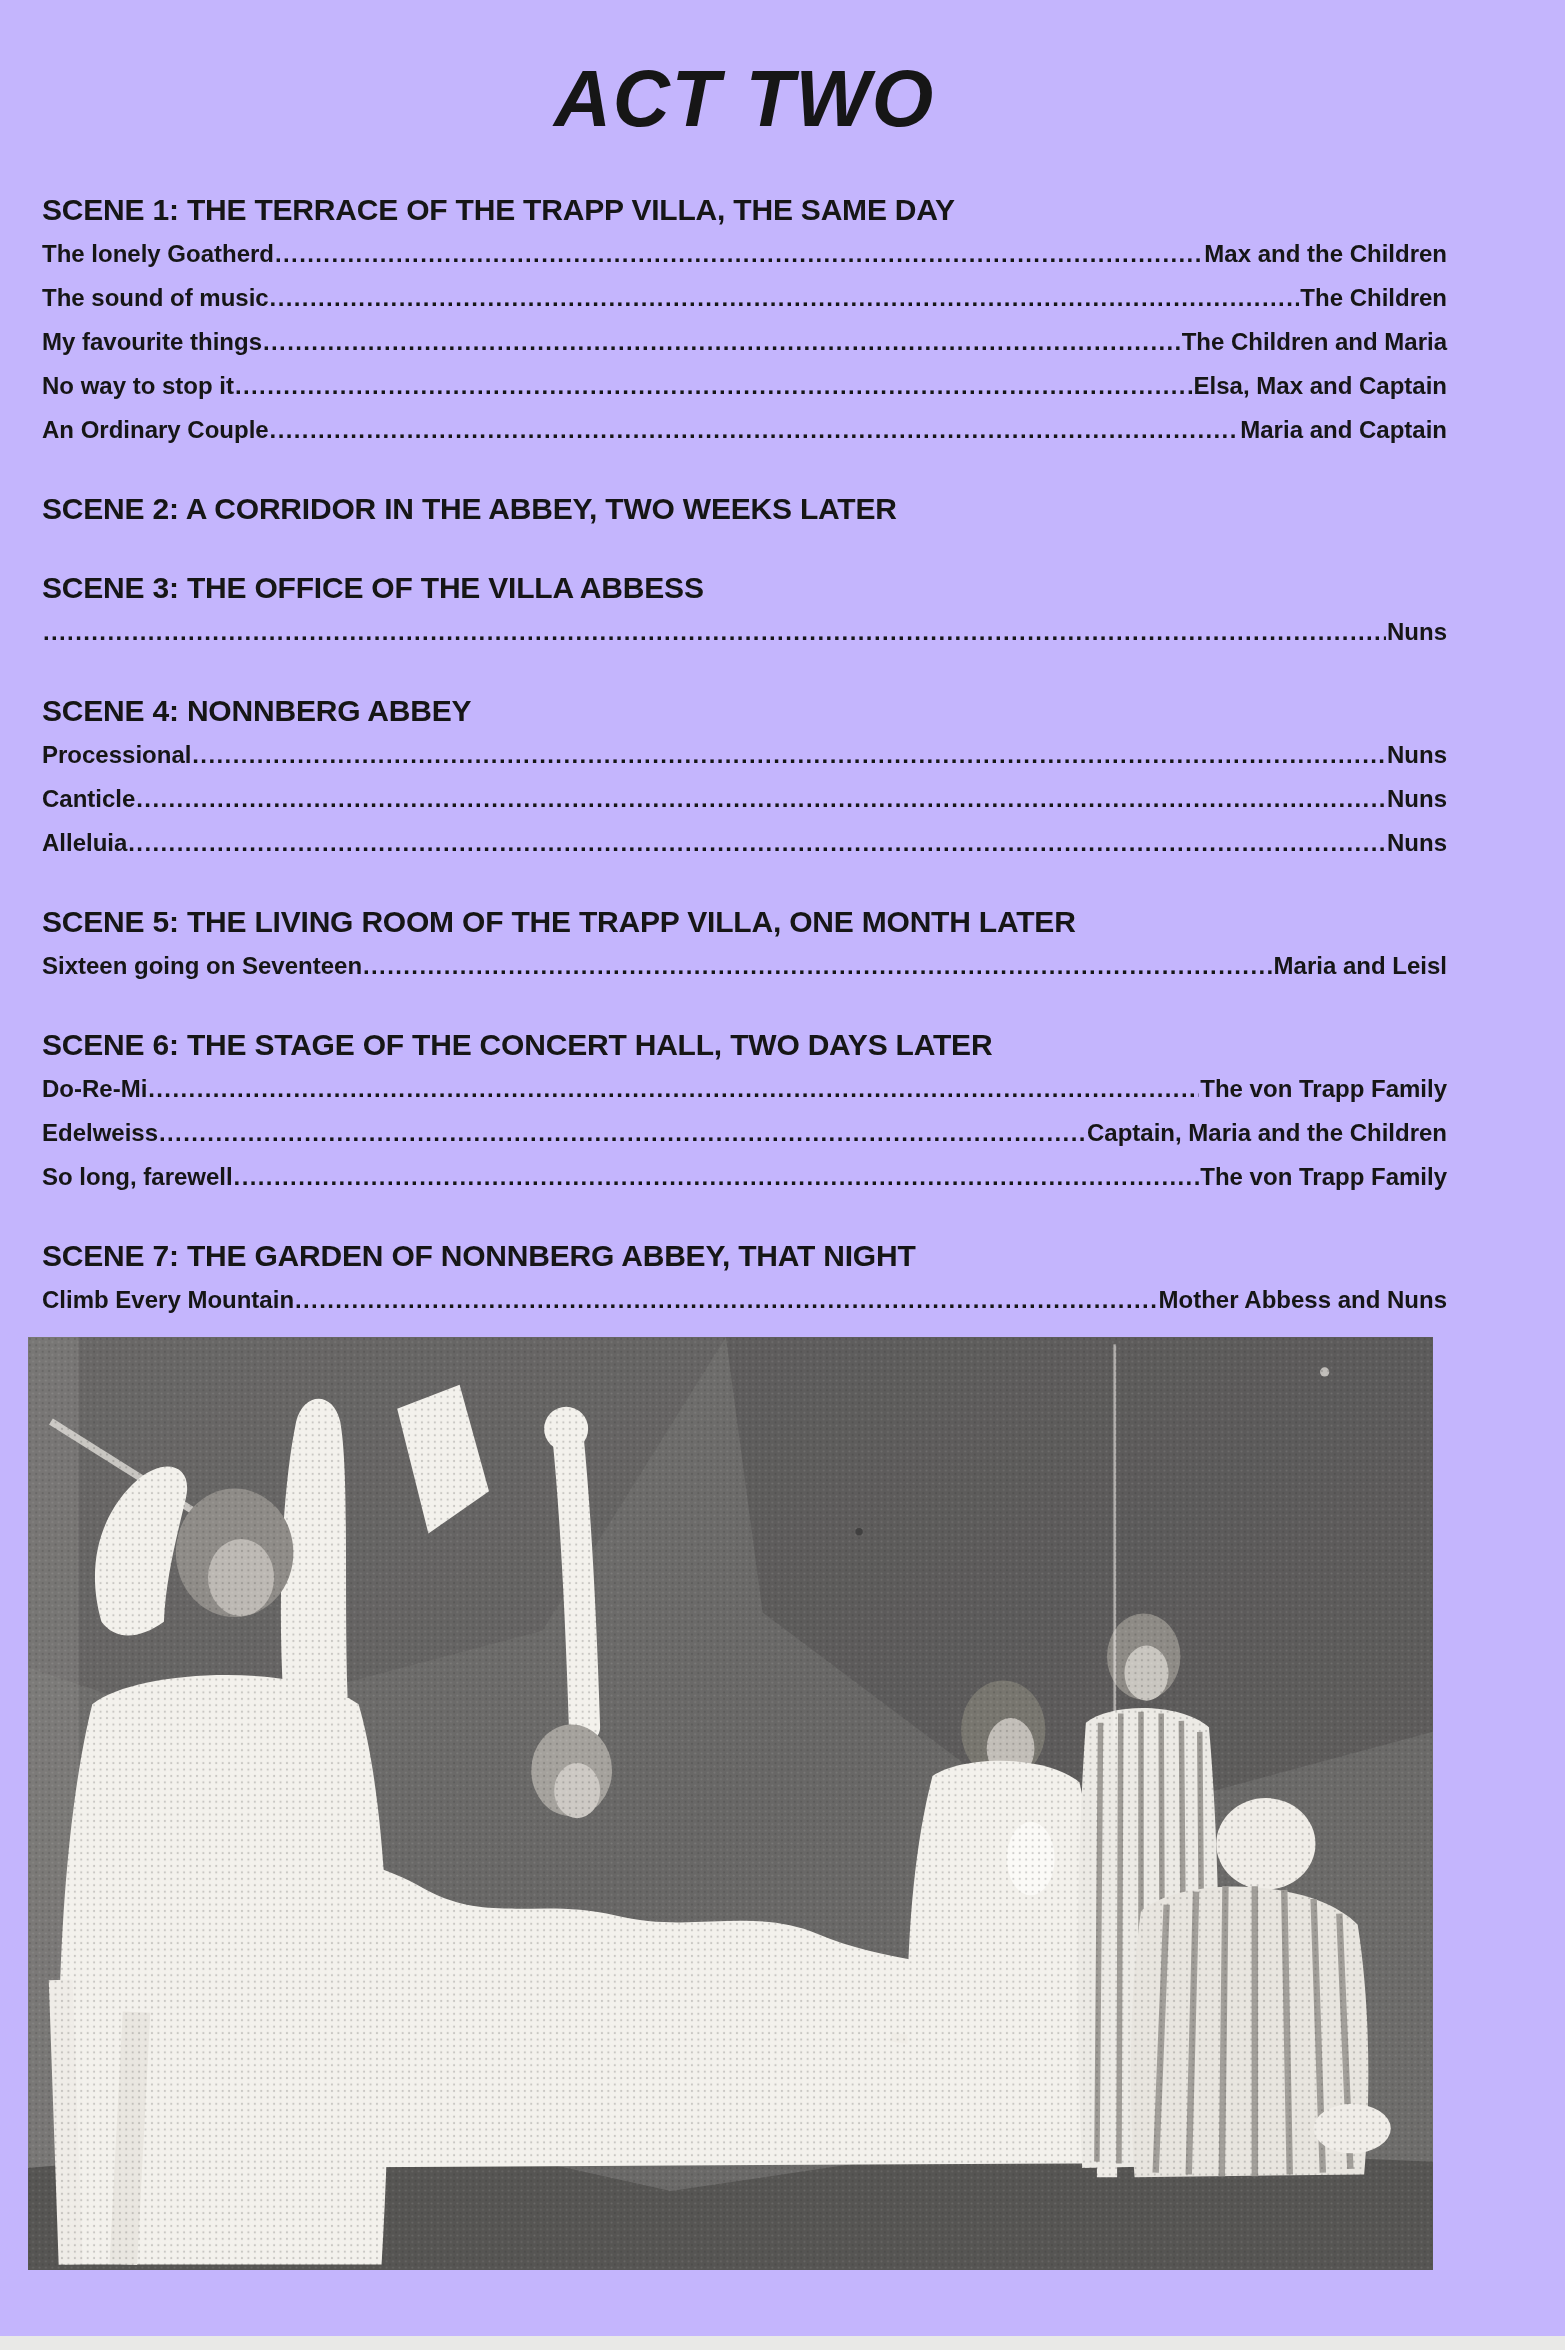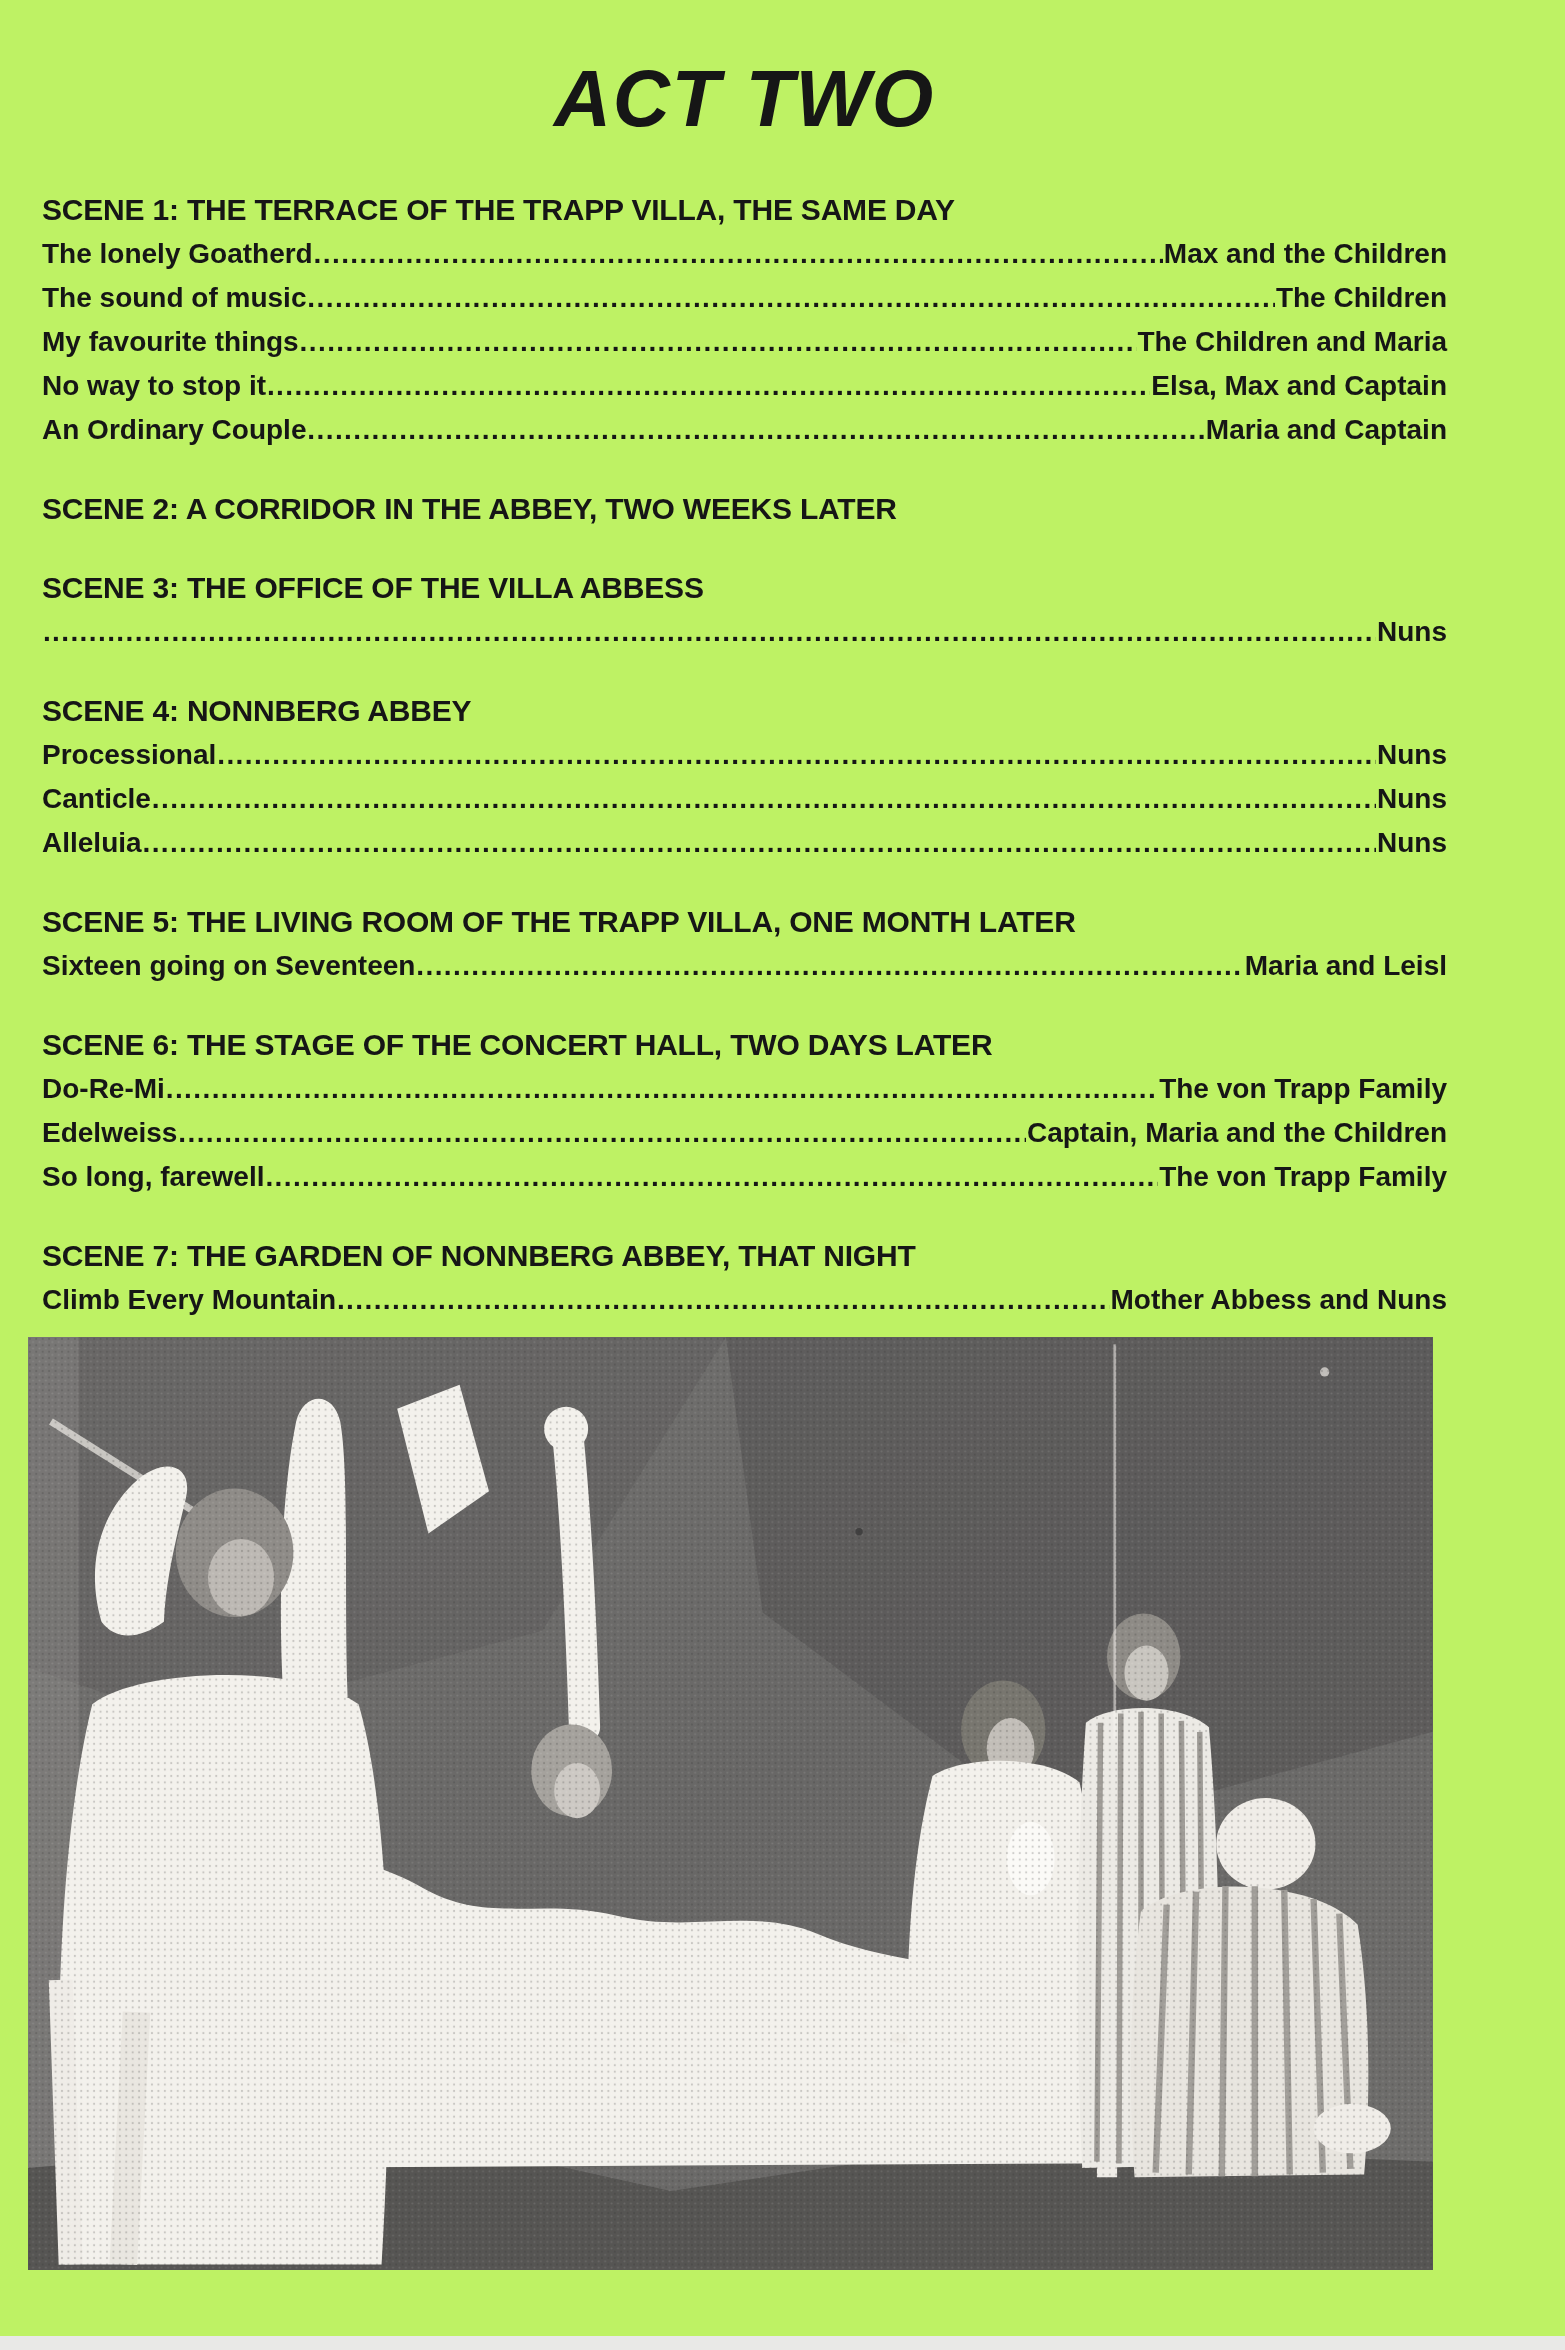--- a/index.html
+++ b/index.html
@@ -3,42 +3,42 @@
 <meta charset="utf-8">
 <style>
   html,body{margin:0;padding:0;}
   body{
     width:1566px;height:2351px;
     background:#e9e9e7;
     font-family:"Liberation Sans", sans-serif;
   }
   .page{
     position:relative;width:1566px;height:2336px;
-    background:#bef264;color:#161616;overflow:hidden;
+    background:#c4b5fd;color:#161616;overflow:hidden;
   }
   .content{
     padding:0 119px 0 42px;
   }
   .title{
     margin:59px 0 0 0;
     text-align:center;
     font-size:79px;line-height:79px;
     font-weight:700;font-style:italic;
     letter-spacing:1.8px;
     white-space:nowrap;
   }
   .scene{margin-top:35px;}
   .scene:first-of-type{margin-top:50px;}
   .scene-heading{
     font-size:30px;line-height:44px;font-weight:700;
     letter-spacing:-0.2px;white-space:nowrap;
   }
   .song{
     display:flex;align-items:center;
-    font-size:28px;line-height:44px;font-weight:700;
+    font-size:24px;line-height:44px;font-weight:700;
   }
   .song-title{white-space:nowrap;flex:0 0 auto;}
   .performers{white-space:nowrap;flex:0 0 auto;}
   .dots{
     flex:1 1 auto;overflow:hidden;white-space:nowrap;
     letter-spacing:1.4px;margin:0 0.9px;
     min-width:18.4px;
   }
   .photo-wrap{
     margin:14.7px 0 0 27.5px;

